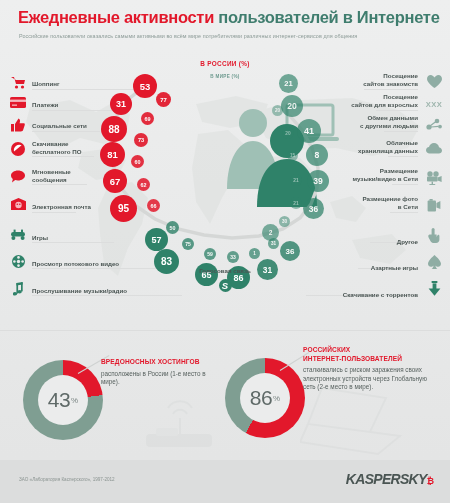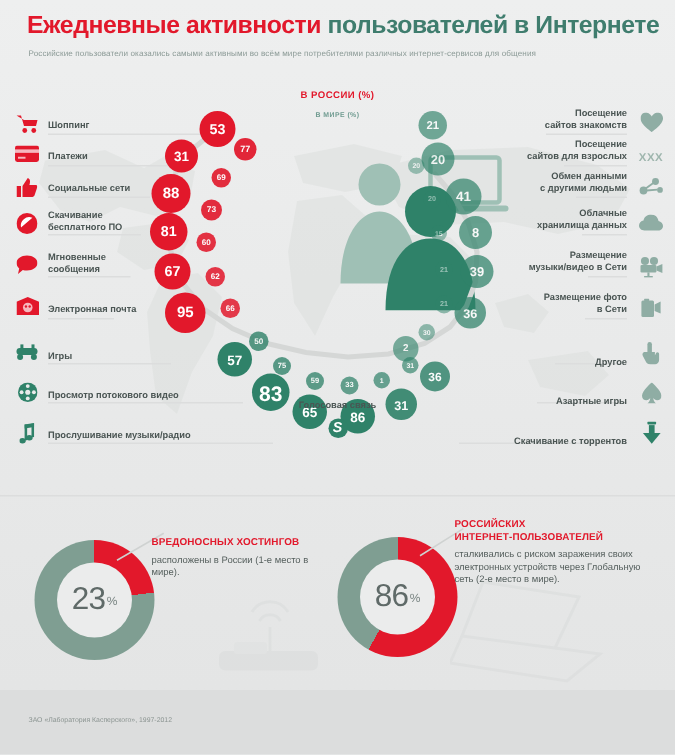--- a/index.html
+++ b/index.html
@@ -333,21 +333,21 @@
     <div class="bub red" style="left:110px;top:143px;width:27px;height:27px;font-size:10px;">95</div>
 
     <div class="bub red" style="left:156px;top:40px;width:15px;height:15px;font-size:6px;opacity:.93;">77</div>
     <div class="bub red" style="left:141px;top:60px;width:13px;height:13px;font-size:5.4px;opacity:.9;">69</div>
     <div class="bub red" style="left:134px;top:81px;width:14px;height:14px;font-size:5.6px;opacity:.9;">73</div>
     <div class="bub red" style="left:131px;top:103px;width:13px;height:13px;font-size:5.4px;opacity:.88;">60</div>
     <div class="bub red" style="left:137px;top:126px;width:13px;height:13px;font-size:5.4px;opacity:.86;">62</div>
     <div class="bub red" style="left:147px;top:147px;width:13px;height:13px;font-size:5.4px;opacity:.84;">66</div>
 
     <div class="bub grn" style="left:145px;top:176px;width:23px;height:23px;font-size:9px;">57</div>
-    <div class="bub grn" style="left:168px;top:197px;width:25px;height:25px;font-size:14px;">83</div>
+    <div class="bub grn" style="left:154px;top:197px;width:25px;height:25px;font-size:10px;">83</div>
     <div class="bub grn" style="left:195px;top:211px;width:23px;height:23px;font-size:9px;">65</div>
     <div class="bub grn" style="left:227px;top:214px;width:23px;height:23px;font-size:9px;">86</div>
     <div class="bub grn" style="left:257px;top:207px;width:21px;height:21px;font-size:8.4px;opacity:.9;">31</div>
     <div class="bub grn" style="left:280px;top:189px;width:20px;height:20px;font-size:8px;opacity:.82;">36</div>
 
     <div class="bub grn" style="left:166px;top:169px;width:13px;height:13px;font-size:5.4px;opacity:.8;">50</div>
     <div class="bub grn" style="left:182px;top:186px;width:12px;height:12px;font-size:5px;opacity:.78;">75</div>
     <div class="bub grn" style="left:204px;top:196px;width:12px;height:12px;font-size:5px;opacity:.76;">59</div>
     <div class="bub grn" style="left:227px;top:199px;width:12px;height:12px;font-size:5px;opacity:.72;">33</div>
     <div class="bub grn" style="left:249px;top:196px;width:11px;height:11px;font-size:4.6px;opacity:.7;">1</div>
@@ -390,21 +390,21 @@
 
     <svg class="ghost" style="left:300px;top:52px;" width="110" height="72" viewBox="0 0 110 72">
       <g fill="none" stroke="#d3d6d5" stroke-width="2">
         <path d="M22 4 L86 14 L70 48 L8 40 Z"></path>
         <path d="M8 40 L0 58 L78 70 L100 52 L70 48"></path>
       </g>
     </svg>
 
     <div class="donut" style="left: 23px; top: 28px; background: conic-gradient(rgb(226, 24, 43) 0deg, rgb(226, 24, 43) 82.8deg, rgb(127, 158, 146) 82.8deg, rgb(127, 158, 146) 360deg);">
       <div class="hole">
-        <span class="val">23</span>
+        <span class="val">43</span>
         <span class="pct">%</span>
       </div>
     </div>
     <div class="leader" style="left:78px;top:41px;width:36px;transform:rotate(-30deg);transform-origin:left center;"></div>
     <div class="callout" style="left:101px;top:26px;width:120px;">
       <div class="co-h">ВРЕДОНОСНЫХ ХОСТИНГОВ</div>
       <div class="co-b">расположены в России (1-е место в мире).</div>
     </div>
 
     <div class="donut" style="left: 225px; top: 26px; background: conic-gradient(rgb(226, 24, 43) 0deg, rgb(226, 24, 43) 208.8deg, rgb(127, 158, 146) 208.8deg, rgb(127, 158, 146) 360deg);">
@@ -416,14 +416,17 @@
     <div class="leader" style="left:280px;top:38px;width:34px;transform:rotate(-32deg);transform-origin:left center;"></div>
     <div class="callout" style="left:303px;top:14px;width:126px;">
       <div class="co-h" style="white-space:pre-line;">РОССИЙСКИХ
 ИНТЕРНЕТ-ПОЛЬЗОВАТЕЛЕЙ</div>
       <div class="co-b">сталкивались с риском заражения своих электронных устройств через Глобальную сеть (2-е место в мире).</div>
     </div>
   </div>
 
   <div class="footer">
     <div class="copy">ЗАО «Лаборатория Касперского», 1997-2012</div>
+    <div class="klogo">
+      <span>KASPERSKY</span><span class="kr">₿</span>
+    </div>
   </div>
 </div>
 
 </body></html>

